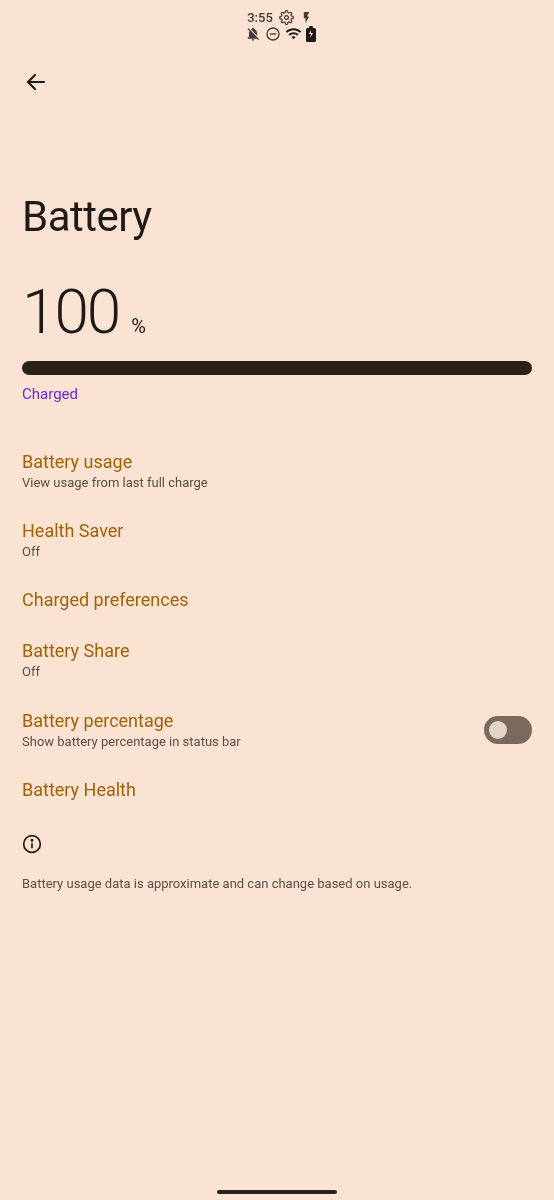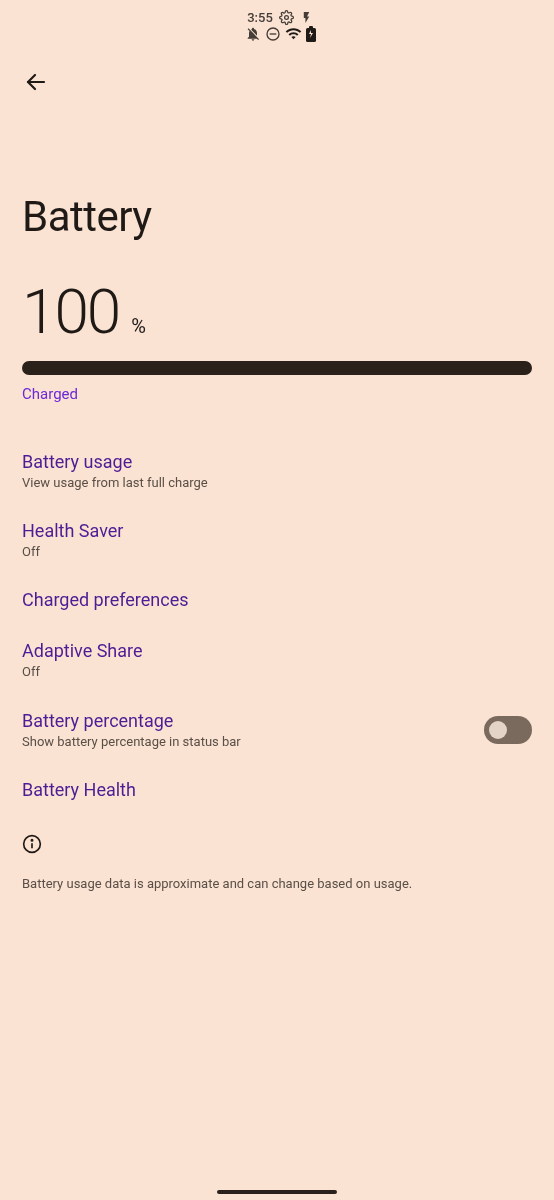--- a/index.html
+++ b/index.html
@@ -80,21 +80,21 @@
       padding: 14px 0;
       cursor: pointer;
       display: flex;
       justify-content: space-between;
       align-items: center;
     }
     .setting-text { flex: 1; }
     .setting-title {
       font-size: 18px;
       font-weight: 400;
-      color: #4c1d95;
+      color: #a16207;
       margin-bottom: 2px;
     }
     .setting-subtitle {
       font-size: 13px;
       color: #5a4f47;
       line-height: 1.4;
     }
     .toggle {
       width: 48px;
       height: 28px;
@@ -215,21 +215,21 @@
   </div>
 
   <div class="setting-item">
     <div class="setting-text">
       <div class="setting-title">Charged preferences</div>
     </div>
   </div>
 
   <div class="setting-item">
     <div class="setting-text">
-      <div class="setting-title">Adaptive Share</div>
+      <div class="setting-title">Battery Share</div>
       <div class="setting-subtitle">Off</div>
     </div>
   </div>
 
   <div class="setting-item">
     <div class="setting-text">
       <div class="setting-title">Battery percentage</div>
       <div class="setting-subtitle">Show battery percentage in status bar</div>
     </div>
     <div class="toggle">

